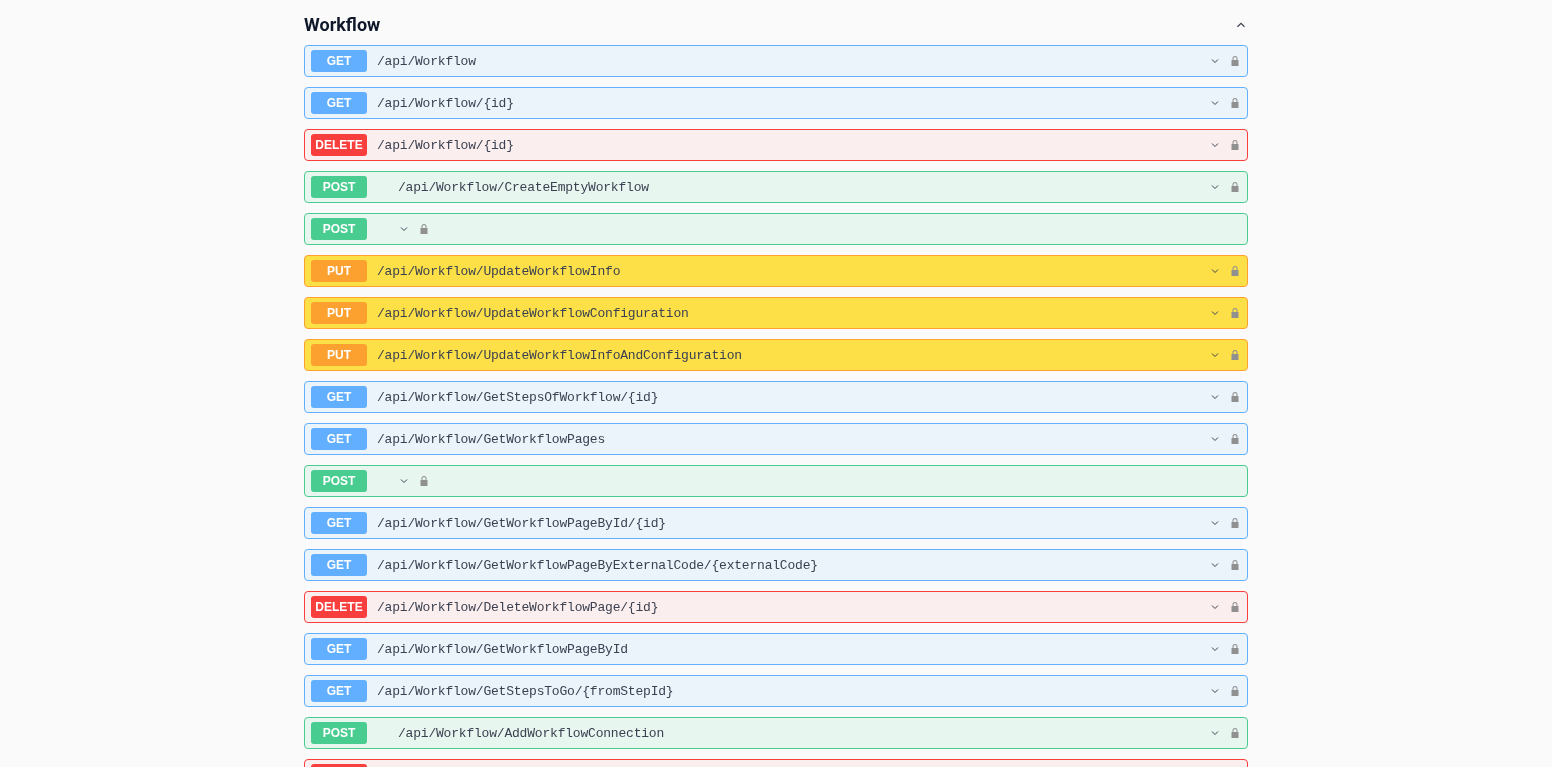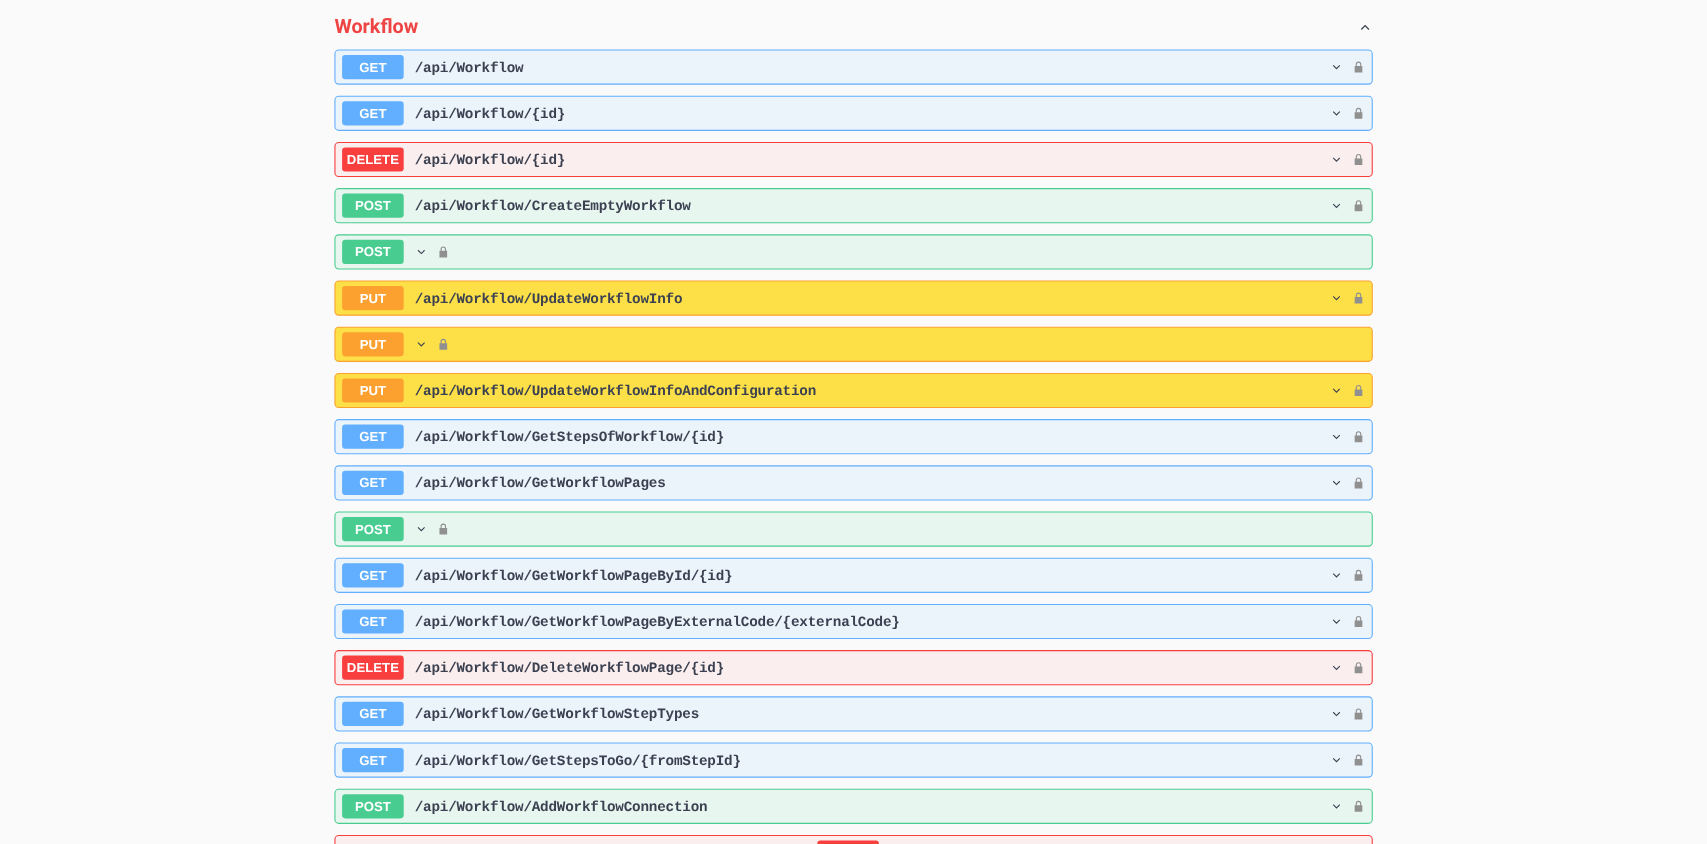--- a/index.html
+++ b/index.html
@@ -1,32 +1,32 @@
 <!DOCTYPE html>
 <html><head>
   <meta charset="utf-8">
   <style>
     * { margin: 0; padding: 0; box-sizing: border-box; }
     body { font-family: -apple-system, BlinkMacSystemFont, "Segoe UI", Roboto, sans-serif; background: #fafafa; padding: 0; }
     .container { max-width: 944px; margin: 0 auto; padding: 10px 0 20px 0; }
     .section-header { display: flex; justify-content: space-between; align-items: center; padding: 4px 0 10px 0; cursor: pointer; }
-    .section-title { font-size: 18px; font-weight: 700; color: #ef4444; }
+    .section-title { font-size: 18px; font-weight: 700; color: #0f172a; }
     .section-toggle { display: flex; align-items: center; }
     .chevron { width: 14px; height: 14px; stroke: #3b4151; stroke-width: 2; fill: none; }
     .opblock { border: 1px solid; border-radius: 4px; margin-bottom: 10px; display: flex; align-items: center; padding: 4px 6px; font-size: 13px; cursor: pointer; }
     .opblock.get { background: #ebf3fb; border-color: #61affe; }
-    .opblock.post { background: #e8f6f0; border-color: #49cc90; }
+    .opblock.post { background: #e8f6f0; border-color: #49cc90; gap: 21px; }
     .opblock.put { background: #fde047; border-color: #fca130; }
-    .opblock.delete { background: #fbeeee; border-color: #f93e3e; justify-content: center; }
+    .opblock.delete { background: #fbeeee; border-color: #f93e3e; }
     .method { color: #fff; font-weight: 700; font-size: 12px; text-align: center; border-radius: 3px; padding: 4px 0; min-width: 56px; margin-right: 10px; font-family: sans-serif; }
     .method.get { background: #61affe; }
     .method.post { background: #49cc90; }
     .method.put { background: #fca130; }
     .method.delete { background: #f93e3e; }
-    .path { font-family: "SFMono-Regular", Consolas, "Liberation Mono", Menlo, monospace; font-size: 13px; color: #3b4151; font-weight: 700; flex: 1; letter-spacing: -0.2px; }
+    .path { font-family: "SFMono-Regular", Consolas, "Liberation Mono", Menlo, monospace; font-size: 13px; color: #3b4151; font-weight: 400; flex: 1; letter-spacing: -0.2px; }
     .opblock-right { display: flex; align-items: center; gap: 8px; }
     .expand-chevron { width: 12px; height: 12px; stroke: #3b4151; stroke-width: 2; fill: none; }
     .lock-icon { width: 12px; height: 12px; fill: #909090; }
   </style>
 </head>
 <body>
 
 <div class="container">
   <div class="section-header">
     <span class="section-title">Workflow</span>
@@ -103,20 +103,21 @@
           <svg class="expand-chevron" viewBox="0 0 24 24">
             <polyline points="6 9 12 15 18 9"></polyline>
           </svg>
           <svg class="lock-icon" viewBox="0 0 24 24">
             <path d="M12 2a5 5 0 0 0-5 5v3H5v12h14V10h-2V7a5 5 0 0 0-5-5zm-3 5a3 3 0 0 1 6 0v3H9V7z"></path>
           </svg>
         </span>
       </div>
       <div class="opblock put">
         <span class="method put">PUT</span>
+        <span class="path">/api/Workflow/UpdateWorkflowConfiguration</span>
         <span class="opblock-right">
           <svg class="expand-chevron" viewBox="0 0 24 24">
             <polyline points="6 9 12 15 18 9"></polyline>
           </svg>
           <svg class="lock-icon" viewBox="0 0 24 24">
             <path d="M12 2a5 5 0 0 0-5 5v3H5v12h14V10h-2V7a5 5 0 0 0-5-5zm-3 5a3 3 0 0 1 6 0v3H9V7z"></path>
           </svg>
         </span>
       </div>
       <div class="opblock put">
@@ -197,21 +198,21 @@
           <svg class="expand-chevron" viewBox="0 0 24 24">
             <polyline points="6 9 12 15 18 9"></polyline>
           </svg>
           <svg class="lock-icon" viewBox="0 0 24 24">
             <path d="M12 2a5 5 0 0 0-5 5v3H5v12h14V10h-2V7a5 5 0 0 0-5-5zm-3 5a3 3 0 0 1 6 0v3H9V7z"></path>
           </svg>
         </span>
       </div>
       <div class="opblock get">
         <span class="method get">GET</span>
-        <span class="path">/api/Workflow/GetWorkflowStepTypes</span>
+        <span class="path">/api/Workflow/GetWorkflowPageById</span>
         <span class="opblock-right">
           <svg class="expand-chevron" viewBox="0 0 24 24">
             <polyline points="6 9 12 15 18 9"></polyline>
           </svg>
           <svg class="lock-icon" viewBox="0 0 24 24">
             <path d="M12 2a5 5 0 0 0-5 5v3H5v12h14V10h-2V7a5 5 0 0 0-5-5zm-3 5a3 3 0 0 1 6 0v3H9V7z"></path>
           </svg>
         </span>
       </div>
       <div class="opblock get">

